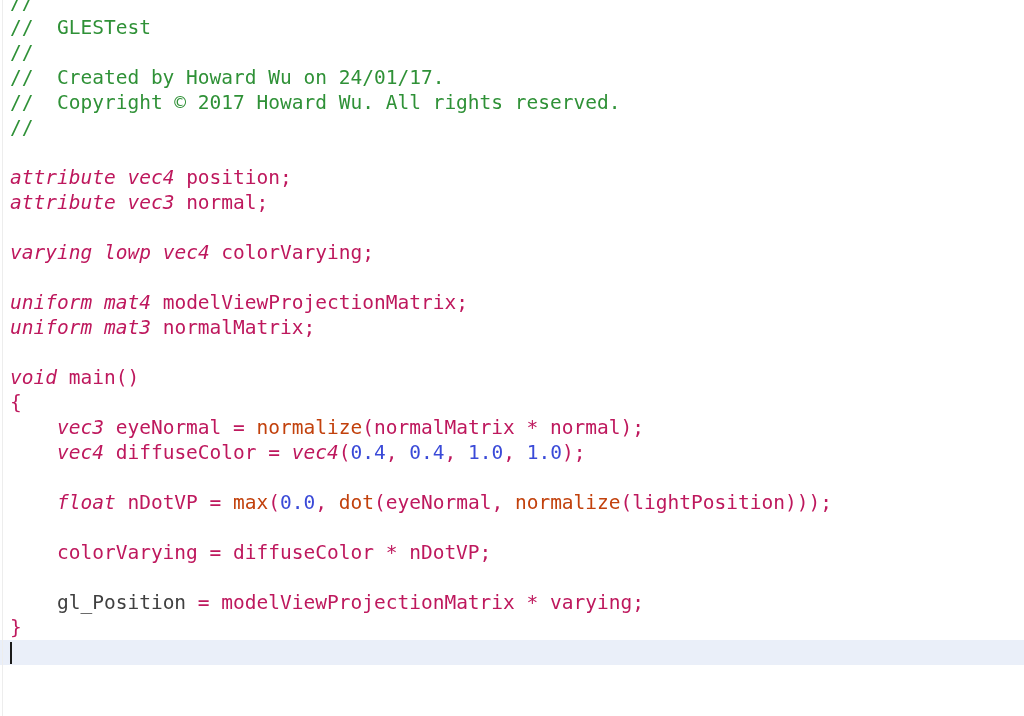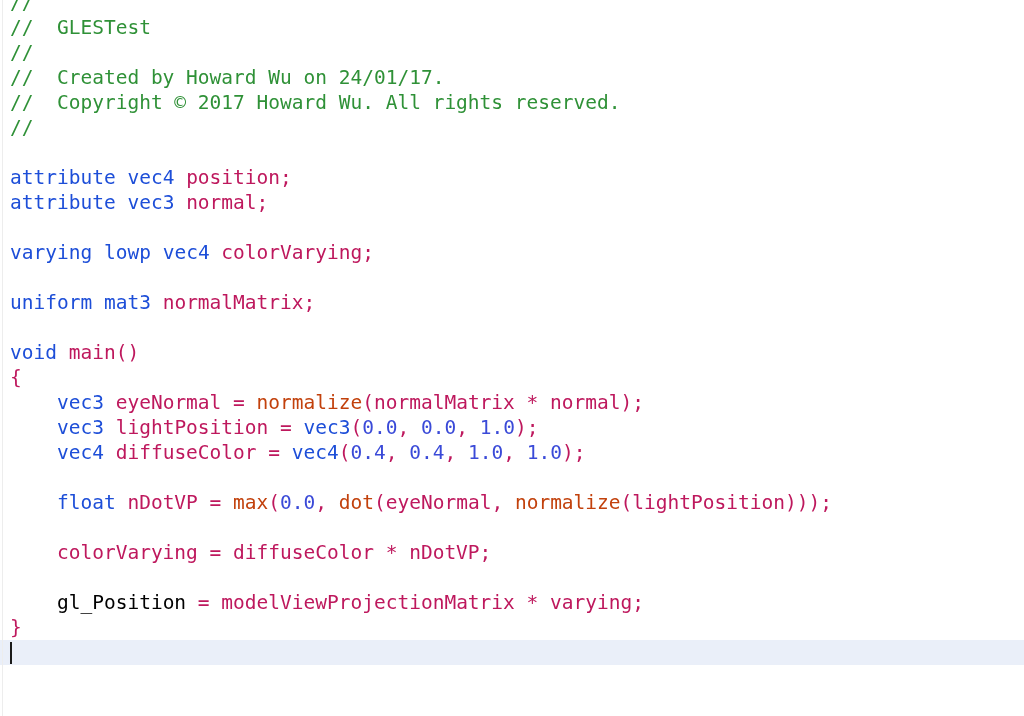--- a/index.html
+++ b/index.html
@@ -55,24 +55,24 @@
     font-family: "DejaVu Sans Mono", "Liberation Mono", monospace;
   }
 
   
   .line.current {
     background: #eaeff9;
   }
 
   
   .cmt  { color: #2f9137; }   
-  .kw   { color: #1d4ed8; }   
+  .kw   { color: #be185d; font-style: italic; }   
   .fn   { color: #c2410c; }   
   .num  { color: #3a4ad8; }   
-  .bvar { color: #000000; }   
+  .bvar { color: #404040; }   
   .pln  { color: #be185d; }   
 
   
   .caret {
     position: absolute;
     left: 10px;
     top: 2px;
     width: 2px;
     height: 22px;
     background: #1a1a1a;
@@ -91,26 +91,26 @@
       <div class="line"><span class="cmt">//</span></div>
       <div class="line"><span class="cmt">//  Created by Howard Wu on 24/01/17.</span></div>
       <div class="line"><span class="cmt">//  Copyright © 2017 Howard Wu. All rights reserved.</span></div>
       <div class="line"><span class="cmt">//</span></div>
       <div class="line">&nbsp;</div>
       <div class="line"><span class="kw">attribute</span><span class="pln"> </span><span class="kw">vec4</span><span class="pln"> position;</span></div>
       <div class="line"><span class="kw">attribute</span><span class="pln"> </span><span class="kw">vec3</span><span class="pln"> normal;</span></div>
       <div class="line">&nbsp;</div>
       <div class="line"><span class="kw">varying</span><span class="pln"> </span><span class="kw">lowp</span><span class="pln"> </span><span class="kw">vec4</span><span class="pln"> colorVarying;</span></div>
       <div class="line">&nbsp;</div>
+      <div class="line"><span class="kw">uniform</span><span class="pln"> </span><span class="kw">mat4</span><span class="pln"> modelViewProjectionMatrix;</span></div>
       <div class="line"><span class="kw">uniform</span><span class="pln"> </span><span class="kw">mat3</span><span class="pln"> normalMatrix;</span></div>
       <div class="line">&nbsp;</div>
       <div class="line"><span class="kw">void</span><span class="pln"> main()</span></div>
       <div class="line"><span class="pln">{</span></div>
       <div class="line"><span class="pln">    </span><span class="kw">vec3</span><span class="pln"> eyeNormal = </span><span class="fn">normalize</span><span class="pln">(normalMatrix * normal);</span></div>
-      <div class="line"><span class="pln">    </span><span class="kw">vec3</span><span class="pln"> lightPosition = </span><span class="kw">vec3</span><span class="pln">(</span><span class="num">0.0</span><span class="pln">, </span><span class="num">0.0</span><span class="pln">, </span><span class="num">1.0</span><span class="pln">);</span></div>
       <div class="line"><span class="pln">    </span><span class="kw">vec4</span><span class="pln"> diffuseColor = </span><span class="kw">vec4</span><span class="pln">(</span><span class="num">0.4</span><span class="pln">, </span><span class="num">0.4</span><span class="pln">, </span><span class="num">1.0</span><span class="pln">, </span><span class="num">1.0</span><span class="pln">);</span></div>
       <div class="line">&nbsp;</div>
       <div class="line"><span class="pln">    </span><span class="kw">float</span><span class="pln"> nDotVP = </span><span class="fn">max</span><span class="pln">(</span><span class="num">0.0</span><span class="pln">, </span><span class="fn">dot</span><span class="pln">(eyeNormal, </span><span class="fn">normalize</span><span class="pln">(lightPosition)));</span></div>
       <div class="line">&nbsp;</div>
       <div class="line"><span class="pln">    colorVarying = diffuseColor * nDotVP;</span></div>
       <div class="line">&nbsp;</div>
       <div class="line"><span class="pln">    </span><span class="bvar">gl_Position</span><span class="pln"> = modelViewProjectionMatrix * varying;</span></div>
       <div class="line"><span class="pln">}</span></div>
       <div class="line current">&nbsp;<span class="caret"></span></div>
     </div>

